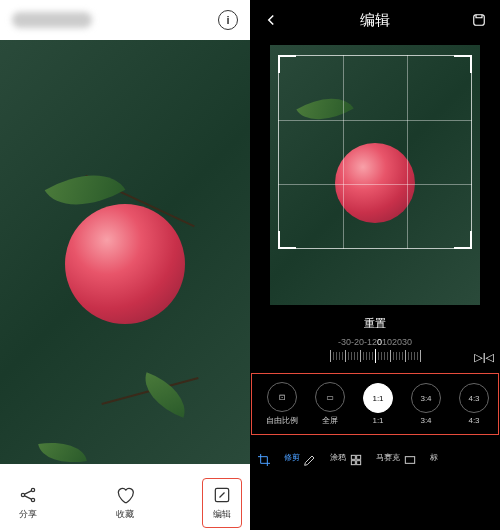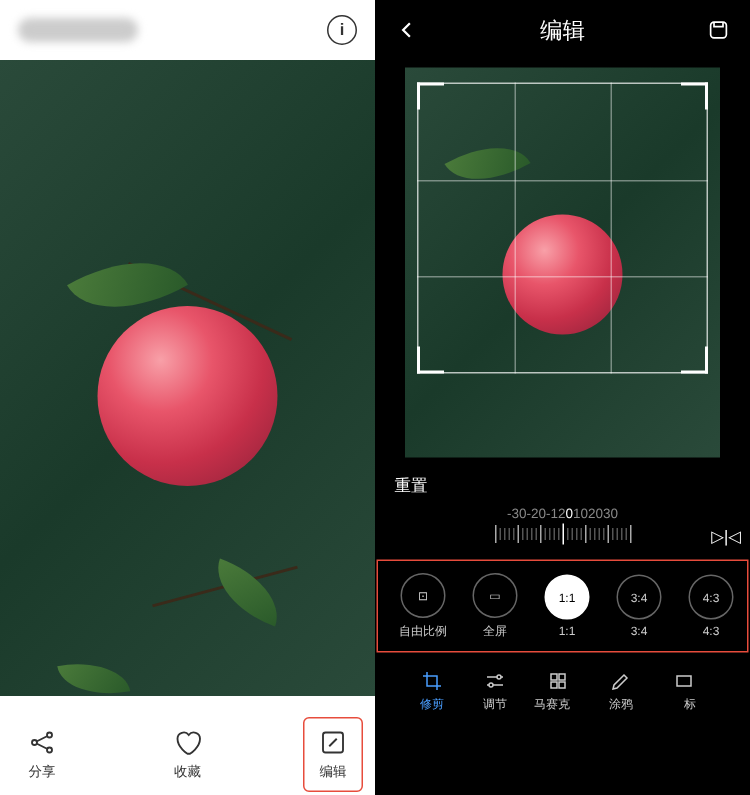--- a/index.html
+++ b/index.html
@@ -36,36 +36,36 @@
 .tl{top:0;left:0;border-right:none;border-bottom:none}
 .tr{top:0;right:0;border-left:none;border-bottom:none}
 .bl{bottom:0;left:0;border-right:none;border-top:none}
 .br{bottom:0;right:0;border-left:none;border-top:none}
 .gline{position:absolute;background:rgba(255,255,255,0.4)}
 .gv1{left:33.3%;top:0;width:1px;height:100%}
 .gv2{left:66.6%;top:0;width:1px;height:100%}
 .gh1{top:33.3%;left:0;height:1px;width:100%}
 .gh2{top:66.6%;left:0;height:1px;width:100%}
 .gbox{position:absolute;top:0;left:0;right:0;bottom:0;border:1px solid rgba(255,255,255,0.7)}
-.reset{font-size:11px;color:#fff;padding:6px 13px}
+.reset{text-align:center;font-size:11px;color:#fff;padding:6px 13px}
 .ruler{height:32px;position:relative;padding:0 10px}
 .ticks{display:flex;justify-content:center;font-size:9px;color:#888}
 .ticks .z{color:#fff}
 .tickbar{height:14px;display:flex;justify-content:center;align-items:center;gap:2px;margin-top:2px}
 .tick{width:1px;height:8px;background:#555}
 .tick.maj{height:12px;background:#aaa}
 .tick.ctr{height:14px;background:#fff}
 .flip{position:absolute;right:6px;top:14px;font-size:11px;color:#fff}
 .ratios{height:62px;display:flex;align-items:center;justify-content:flex-start;gap:4px;padding:0 6px 0 8px;border:1.5px solid #e74c3c;margin:4px 1px 0 1px;overflow:hidden}
 .ratio{display:flex;flex-direction:column;align-items:center;gap:3px;min-width:44px}
 .ratio-ic{width:30px;height:30px;border:1px solid #666;border-radius:50%;display:flex;align-items:center;justify-content:center;font-size:8px;color:#ccc}
 .ratio-ic.sel{background:#fff;color:#000;border-color:#fff}
 .ratio span{font-size:8px;color:#ccc}
 .tools{height:50px;display:flex;align-items:center;justify-content:flex-start;gap:2px;padding:0 6px;overflow:hidden}
-.tool{display:flex;flex-direction:column;align-items:flex-end;gap:2px;min-width:40px}
+.tool{display:flex;flex-direction:row;align-items:flex-start;gap:12px;min-width:40px}
 .tool svg{width:16px;height:16px}
 .tool span{font-size:8px;color:#ccc}
 .tool.act span{color:#4a9eff}
 .tool.act svg{stroke:#4a9eff}
 </style>
 </head>
 <body>
 
 <div class="panel left">
   <div class="l-header">
@@ -204,41 +204,33 @@
   </div>
   <div class="tools">
     <div class="tool act">
         <svg viewBox="0 0 24 24" fill="none" stroke="#4a9eff" stroke-width="1.5">
           <path d="M7 3v14h14M3 7h14v14"></path>
         </svg>
         <span>修剪</span>
       </div>
     <div class="tool">
         <svg viewBox="0 0 24 24" fill="none" stroke="#ccc" stroke-width="1.5">
-          <path d="M4 8h10M18 8h2M4 16h2M10 16h10"></path>
-          <circle cx="16" cy="8" r="2"></circle>
-          <circle cx="8" cy="16" r="2"></circle>
-        </svg>
-        <span>调节</span>
+          <path d="M4 20l4-1 10-10-3-3L5 16z"></path>
+        </svg>
+        <span>涂鸦</span>
       </div>
     <div class="tool">
         <svg viewBox="0 0 24 24" fill="none" stroke="#ccc" stroke-width="1.5">
           <rect x="5" y="5" width="6" height="6"></rect>
           <rect x="13" y="5" width="6" height="6"></rect>
           <rect x="5" y="13" width="6" height="6"></rect>
           <rect x="13" y="13" width="6" height="6"></rect>
         </svg>
         <span>马赛克</span>
       </div>
     <div class="tool">
         <svg viewBox="0 0 24 24" fill="none" stroke="#ccc" stroke-width="1.5">
-          <path d="M4 20l4-1 10-10-3-3L5 16z"></path>
-        </svg>
-        <span>涂鸦</span>
-      </div>
-    <div class="tool">
-        <svg viewBox="0 0 24 24" fill="none" stroke="#ccc" stroke-width="1.5">
           <rect x="5" y="7" width="14" height="10"></rect>
         </svg>
         <span>标</span>
       </div>
   </div>
 </div>
 
 </body></html>

